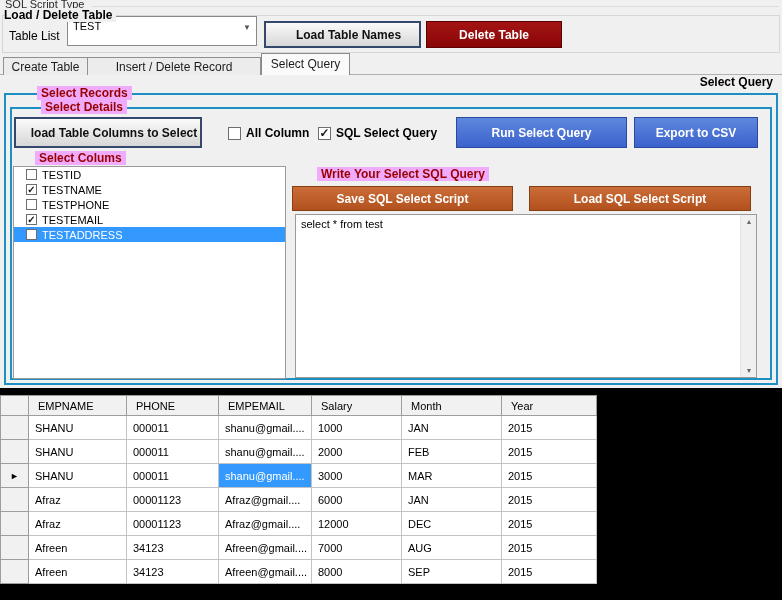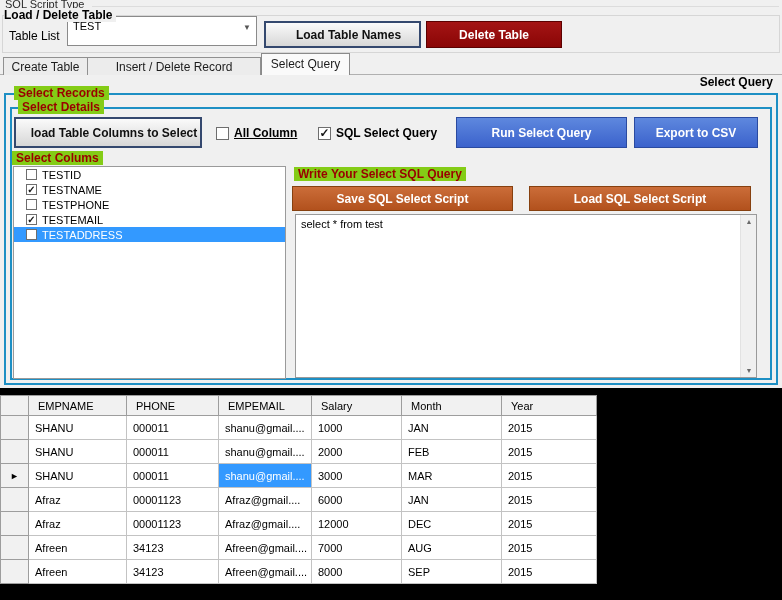--- a/index.html
+++ b/index.html
@@ -32,30 +32,30 @@
   .tab-1 { width:85px; }
   .tab-2 { width:173px; border-left:none; }
   .tab-3 { width:89px; border-left:none; }
   .tab.active { background:#fafafa; height:22px; line-height:20px; position:relative; z-index:3; border:1px solid #8a8a8a; border-bottom:none; }
   .tab-underline { position:absolute; left:0; top:74px; width:782px; border-top:1px solid #b0b0b0; }
   .corner-label { position:absolute; top:75px; right:9px; font-weight:bold; color:#000; }
 
   
   .outer-group { position:absolute; left:4px; top:93px; width:774px; height:292px; border:2px solid #1d8fc4; }
   .inner-group { position:absolute; left:10px; top:107px; width:762px; height:273px; border:2px solid #1d8fc4; }
-  .group-label { position:absolute; font-weight:bold; color:#990000; background:#84cc16; padding:0 4px; z-index:3; white-space:nowrap; }
+  .group-label { position:absolute; font-weight:bold; color:#990000; background:#f0abfc; padding:0 4px; z-index:3; white-space:nowrap;margin-left:23px; }
   .outer-label { top:86px; left:14px; }
   .inner-label { top:100px; left:18px; }
 
   .btn-load-columns { left:14px; top:117px; width:188px; height:31px; }
   .btn-run { left:456px; top:117px; width:171px; height:31px; }
   .btn-export { left:634px; top:117px; width:124px; height:31px; }
 
   .chk-group { position:absolute; display:flex; align-items:center; gap:5px; font-weight:bold; z-index:2; }
-  .chk-all { left:216px; top:126px;text-decoration:underline; }
+  .chk-all { left:228px; top:126px; }
   .chk-sql { left:318px; top:126px; }
   .checkbox { display:inline-block; width:13px; height:13px; background:#fff; border:1px solid #6e6e6e; line-height:11px; text-align:center; font-size:12px; font-weight:bold; color:#141414; flex:none; }
 
   .select-colums-label { top:151px; left:12px; }
   .listbox { position:absolute; left:13px; top:166px; width:273px; height:213px; background:#fff; border:1px solid #9a9a9a; overflow:hidden; z-index:2; }
   .list-item { height:15px; display:flex; align-items:center; padding-left:12px; font-size:11px; color:#000; }
   .list-item .checkbox { width:11px; height:11px; margin-right:5px; line-height:9px; font-size:10px; }
   .list-item.selected { background:#3399ff; color:#fff; }
 
   .query-label { top:167px; left:294px; }

